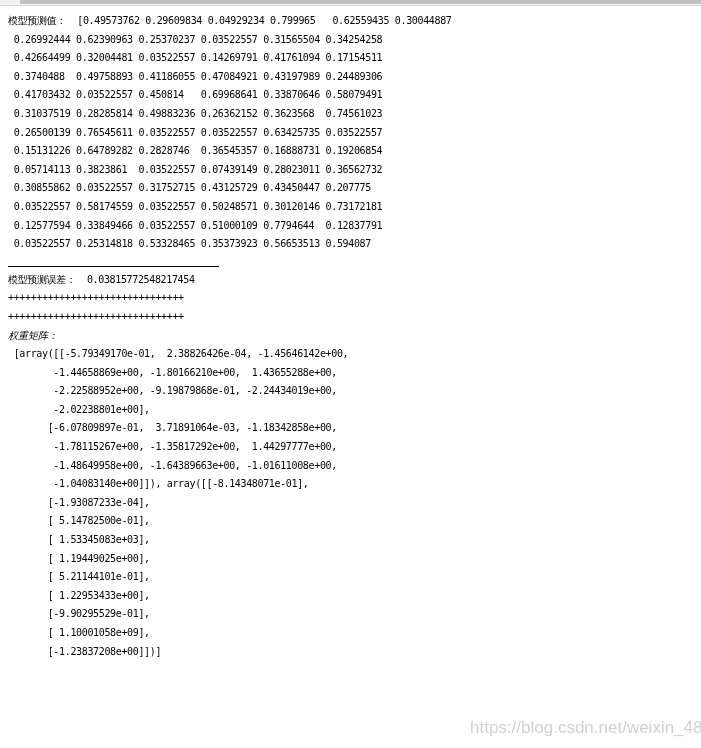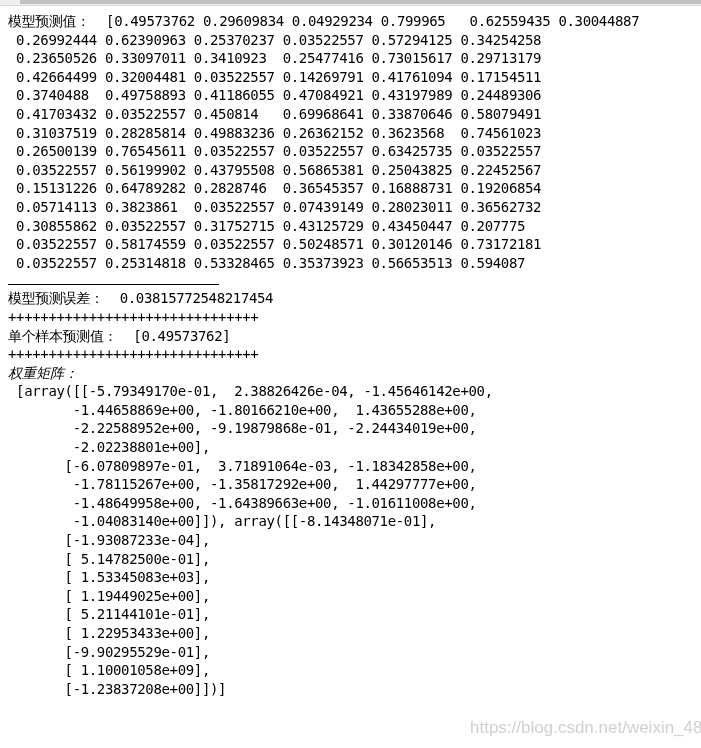--- a/index.html
+++ b/index.html
@@ -1,56 +1,54 @@
 <!DOCTYPE html>
 <html><head>
 <meta charset="utf-8">
 <style>
   html, body { margin: 0; padding: 0; background: #ffffff; }
   body { width: 701px; height: 748px; overflow: hidden; position: relative;
          font-family: "DejaVu Sans Mono", "Liberation Mono", monospace; color: #000; }
   .hscroll { position: absolute; left: 0; top: 0; width: 701px; height: 5px; background: #f0f0f0; border-bottom: 1px solid #d8d8d8; }
   .hscroll .thumb { position: absolute; left: 20px; top: 0; width: 681px; height: 4px; background: #c2c2c2; }
   .console { position: absolute; left: 8px; top: 12px; width: 693px; }
-  .line { white-space: pre; font-size: 14px; line-height: 18.6px; height: 18.6px; letter-spacing: -0.35px; }
+  .line { white-space: pre; font-size: 10px; line-height: 18.6px; height: 18.6px; letter-spacing: -0.35px; }
   .line.cn { font-family: "DejaVu Sans", sans-serif; letter-spacing: 0; font-style: italic; }
   .sep { width: 211px; height: 0; border-top: 1px solid #000; margin: 12px 0 4px 0; }
   .watermark { position: absolute; left: 470px; top: 718px; font-family: "Liberation Sans", sans-serif;
                font-size: 17px; color: rgba(170,170,170,0.55); white-space: nowrap; pointer-events: none; }
 </style>
 </head>
 <body>
 
 <div class="hscroll">
   <div class="thumb"></div>
 </div>
 
 <div class="console">
   <div>
     <div class="line">模型预测值：  [0.49573762 0.29609834 0.04929234 0.799965   0.62559435 0.30044887</div>
-    <div class="line"> 0.26992444 0.62390963 0.25370237 0.03522557 0.57294125 0.34254258</div>
-    <div class="line"> 0.23650526 0.33097011 0.3410923  0.25477416 0.73015617 0.29713179</div>
+    <div class="line"> 0.26992444 0.62390963 0.25370237 0.03522557 0.31565504 0.34254258</div>
     <div class="line"> 0.42664499 0.32004481 0.03522557 0.14269791 0.41761094 0.17154511</div>
     <div class="line"> 0.3740488  0.49758893 0.41186055 0.47084921 0.43197989 0.24489306</div>
     <div class="line"> 0.41703432 0.03522557 0.450814   0.69968641 0.33870646 0.58079491</div>
     <div class="line"> 0.31037519 0.28285814 0.49883236 0.26362152 0.3623568  0.74561023</div>
     <div class="line"> 0.26500139 0.76545611 0.03522557 0.03522557 0.63425735 0.03522557</div>
-    <div class="line"> 0.03522557 0.56199902 0.43795508 0.56865381 0.25043825 0.22452567</div>
     <div class="line"> 0.15131226 0.64789282 0.2828746  0.36545357 0.16888731 0.19206854</div>
     <div class="line"> 0.05714113 0.3823861  0.03522557 0.07439149 0.28023011 0.36562732</div>
     <div class="line"> 0.30855862 0.03522557 0.31752715 0.43125729 0.43450447 0.207775</div>
     <div class="line"> 0.03522557 0.58174559 0.03522557 0.50248571 0.30120146 0.73172181</div>
+    <div class="line"> 0.12577594 0.33849466 0.03522557 0.51000109 0.7794644  0.12837791</div>
     <div class="line"> 0.03522557 0.25314818 0.53328465 0.35373923 0.56653513 0.594087</div>
   </div>
 
   <div class="sep"></div>
 
   <div class="line">模型预测误差：  0.03815772548217454</div>
   <div class="line">+++++++++++++++++++++++++++++++</div>
-  <div class="line">单个样本预测值：  [0.49573762]</div>
   <div class="line">+++++++++++++++++++++++++++++++</div>
 
   <div class="line cn">权重矩阵：</div>
   <div>
     <div class="line"> [array([[-5.79349170e-01,  2.38826426e-04, -1.45646142e+00,</div>
     <div class="line">        -1.44658869e+00, -1.80166210e+00,  1.43655288e+00,</div>
     <div class="line">        -2.22588952e+00, -9.19879868e-01, -2.24434019e+00,</div>
     <div class="line">        -2.02238801e+00],</div>
     <div class="line">       [-6.07809897e-01,  3.71891064e-03, -1.18342858e+00,</div>
     <div class="line">        -1.78115267e+00, -1.35817292e+00,  1.44297777e+00,</div>

